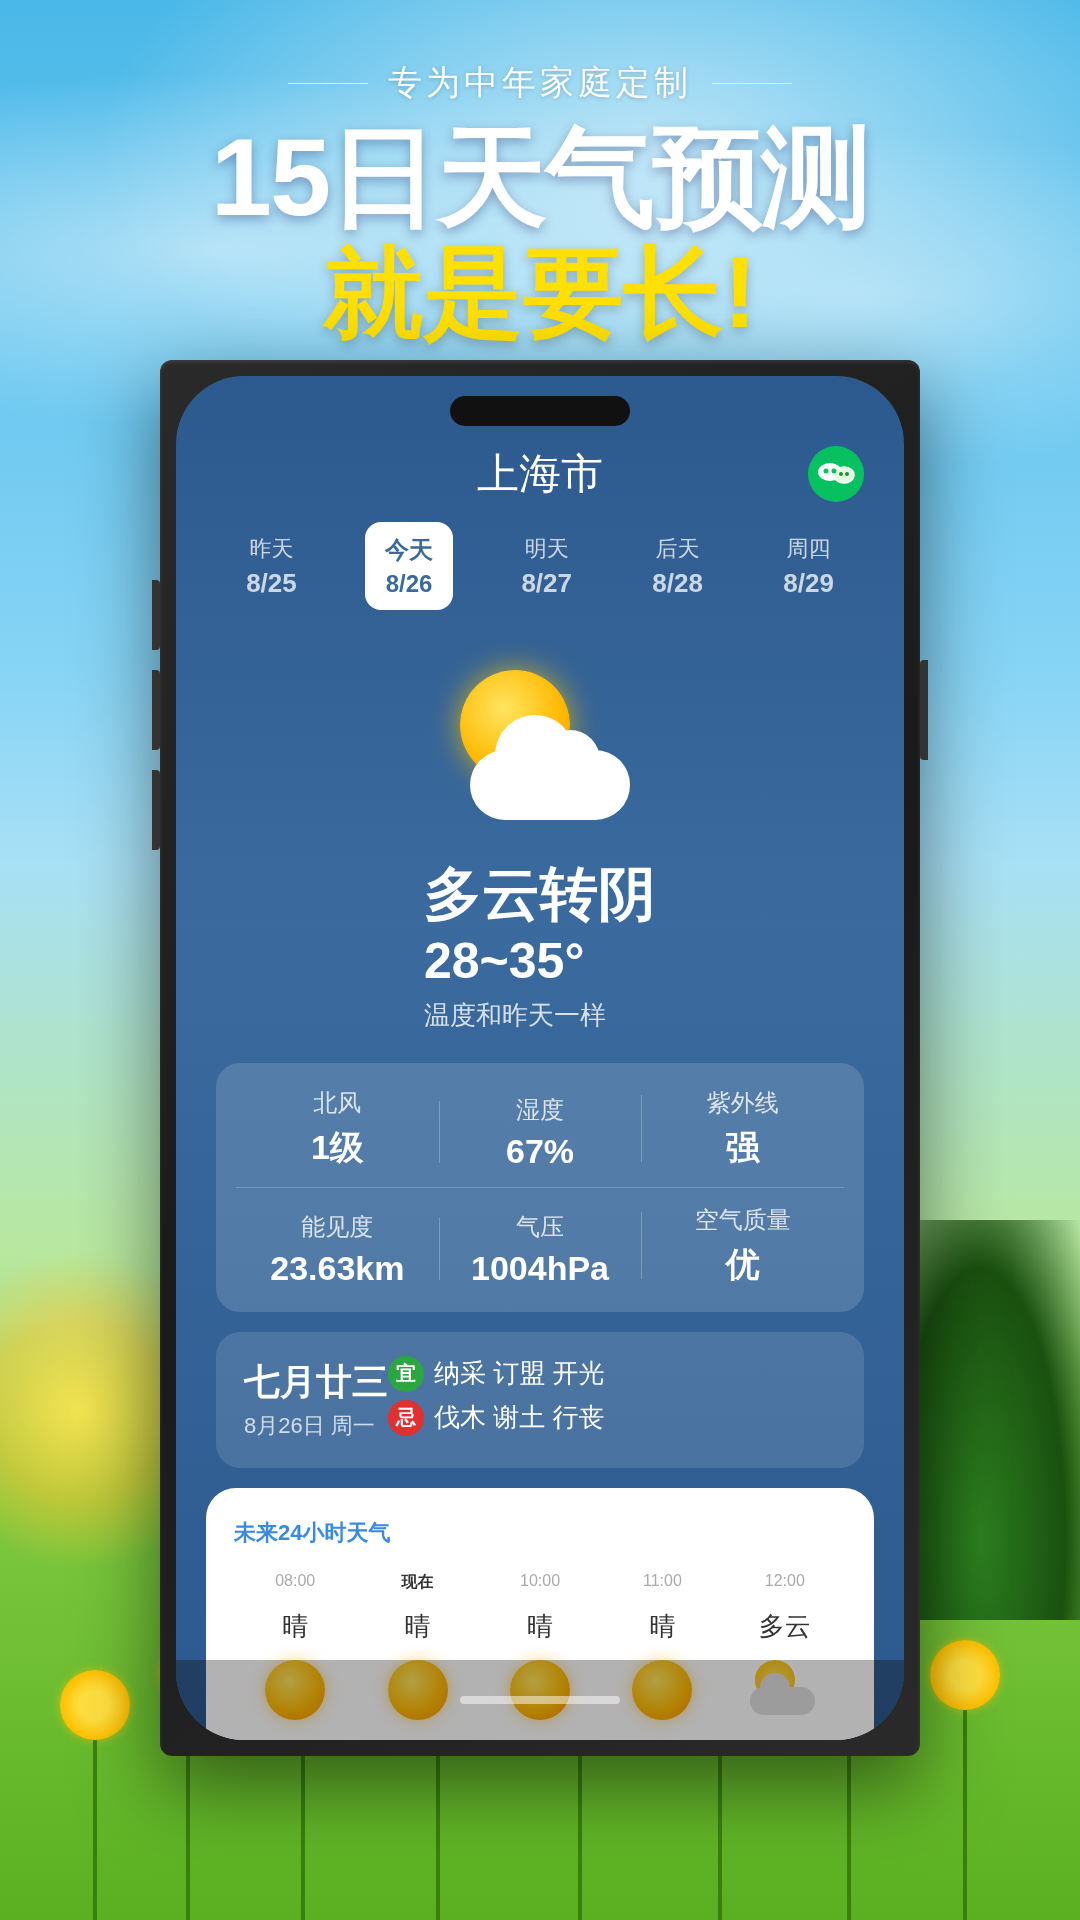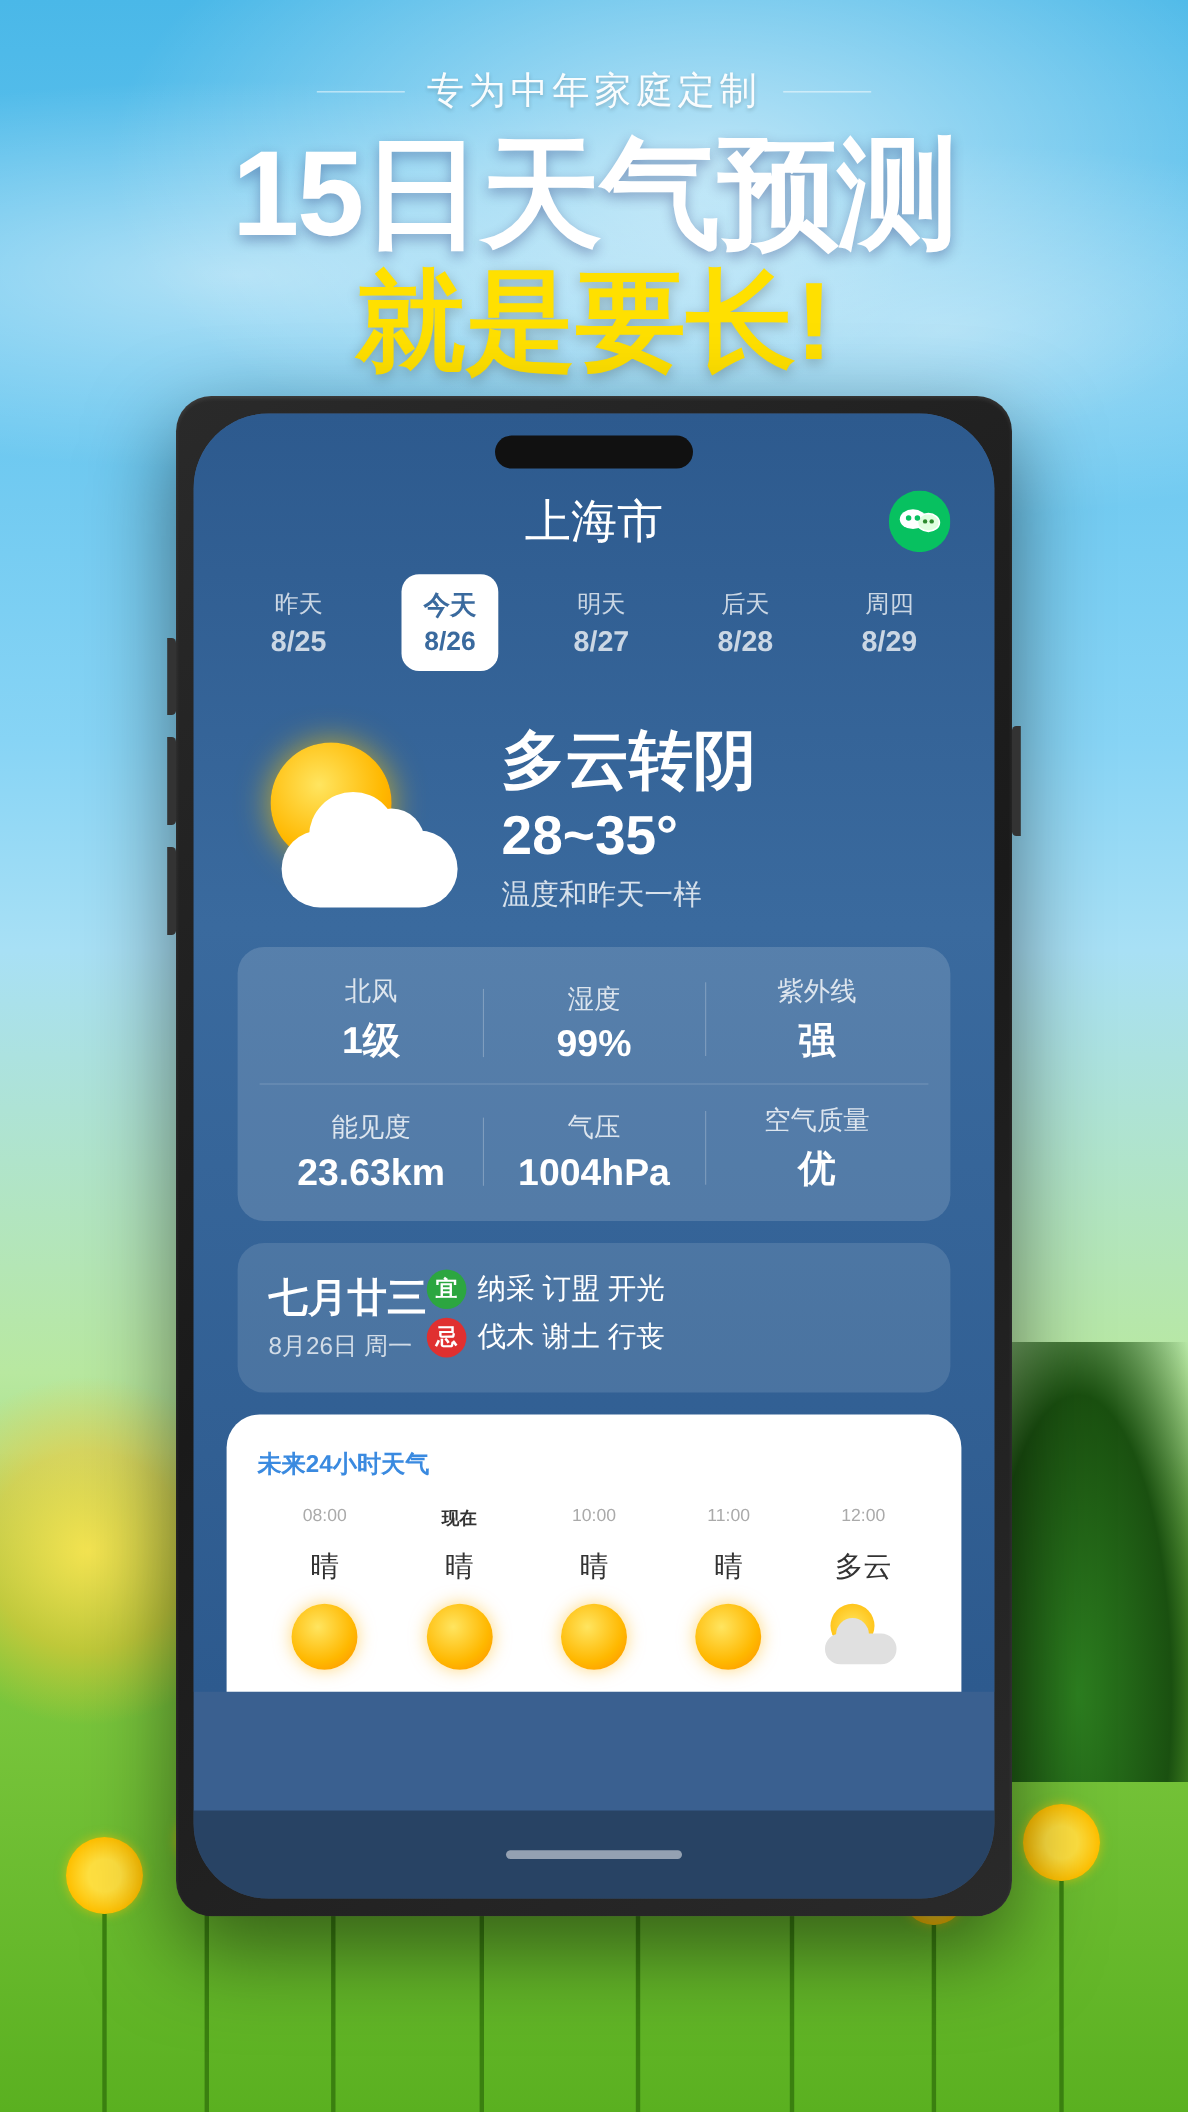--- a/index.html
+++ b/index.html
@@ -134,21 +134,21 @@
       position: absolute;
       top: 360px;
       left: 50%;
       transform: translateX(-50%);
       z-index: 20;
       width: 760px;
     }
 
     .phone-outer {
       background: linear-gradient(145deg, #2a2a2a 0%, #1a1a1a 50%, #2a2a2a 100%);
-      border-radius: 32px;
+      border-radius: 12px;
       padding: 16px;
       box-shadow: 0 30px 80px rgba(0,0,0,0.5), inset 0 2px 4px rgba(255,255,255,0.1);
       position: relative;
     }
 
     .phone-inner {
       background: #3a6090;
       border-radius: 68px;
       overflow: hidden;
       position: relative;
@@ -223,21 +223,22 @@
     .date-tab .day-label { font-size: 22px; }
     .date-tab .day-num { font-size: 26px; font-weight: 600; }
     .date-tab.active .day-label { font-size: 24px; color: #3a6a9e; }
     .date-tab.active .day-num { font-size: 24px; color: #3a6a9e; }
 
     
     .weather-main {
       display: flex;
       align-items: center;
       padding: 20px 20px 10px;
-      gap: 30px;
+      gap: 42px;
+      flex-direction: column;
     }
 
     .weather-icon-area {
       width: 200px;
       height: 160px;
       position: relative;
       flex-shrink: 0;
     }
 
     
@@ -637,21 +638,21 @@
         </div>
 
         <div class="stats-grid">
           <div class="stats-row">
             <div class="stat-item">
               <div class="stat-label">北风</div>
               <div class="stat-value">1级</div>
             </div>
             <div class="stat-item">
               <div class="stat-label">湿度</div>
-              <div class="stat-value">99%</div>
+              <div class="stat-value">67%</div>
             </div>
             <div class="stat-item">
               <div class="stat-label">紫外线</div>
               <div class="stat-value">强</div>
             </div>
           </div>
           <div class="stats-row">
             <div class="stat-item">
               <div class="stat-label">能见度</div>
               <div class="stat-value">23.63km</div>

